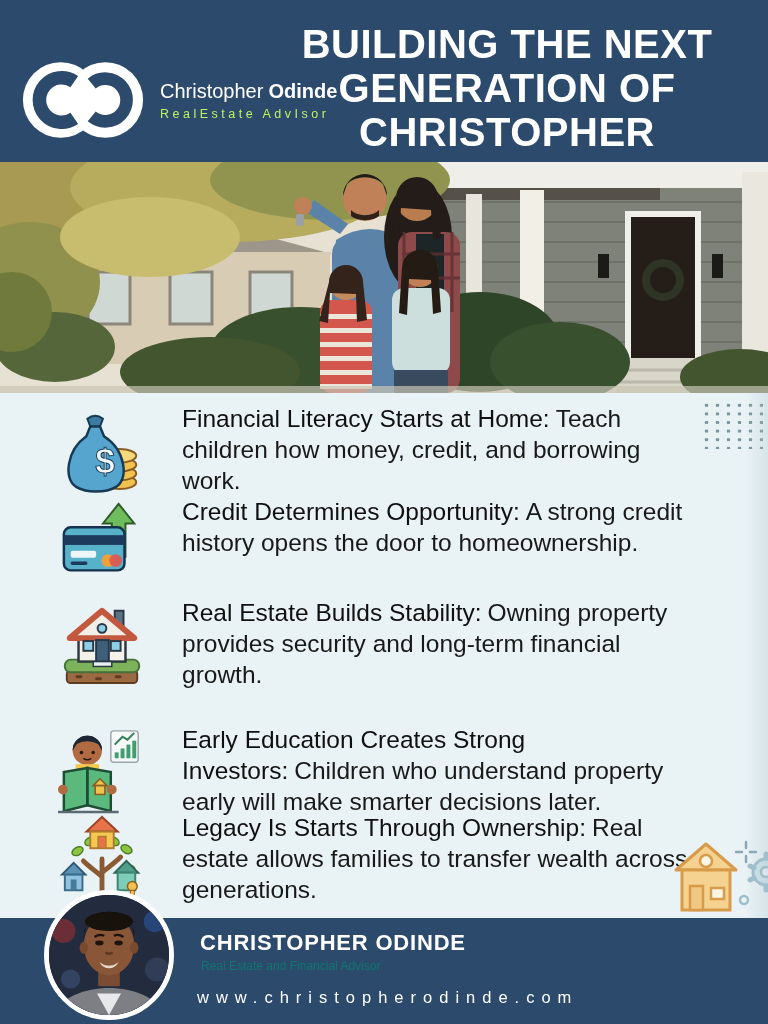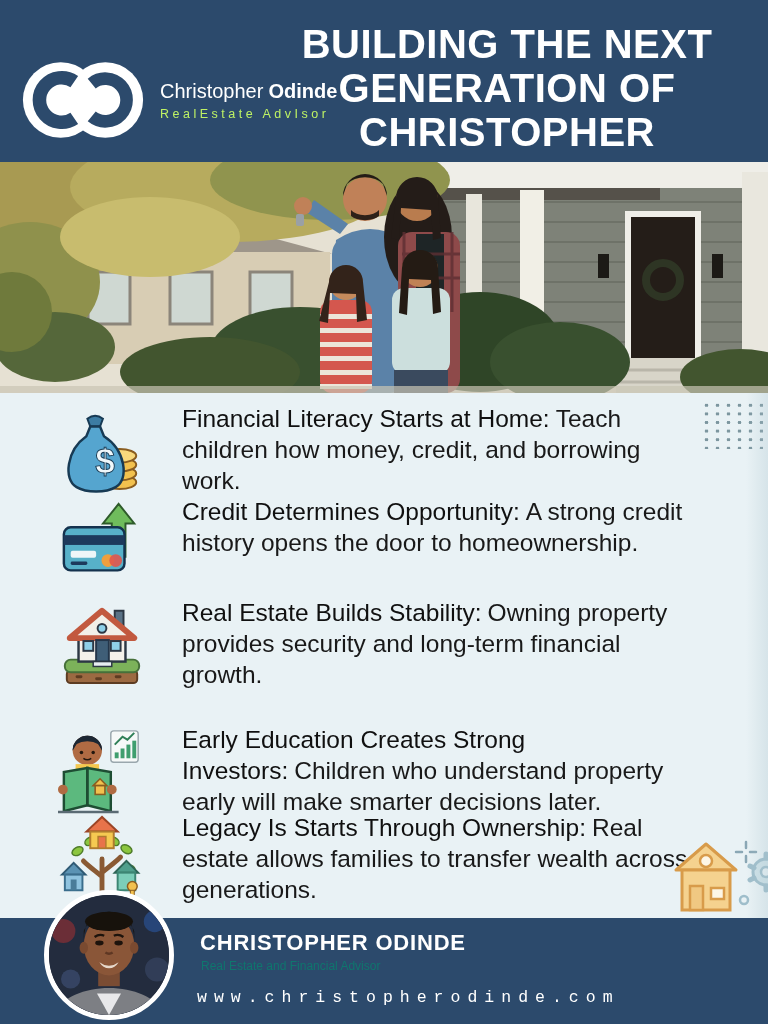--- a/index.html
+++ b/index.html
@@ -41,21 +41,21 @@
   
   .footer{position:absolute;left:0;top:918px;width:768px;height:106px;background:#2c4a6c;}
   .avatar{
     position:absolute;left:44px;top:890px;width:120px;height:120px;border-radius:50%;
     border:5px solid #ffffff;overflow:hidden;background:#232c3e;z-index:5;
   }
   .footer-name{position:absolute;left:200px;top:930px;color:#ffffff;font-weight:bold;
     font-size:22px;letter-spacing:0.8px;}
   .footer-role{position:absolute;left:201px;top:959px;color:#0f766e;font-size:12px;}
   .footer-site{position:absolute;left:197px;top:988px;color:#ffffff;font-size:16.5px;
-    letter-spacing:7px;text-decoration:none;font-family:Liberation Mono, monospace;}
+    letter-spacing:7px;text-decoration:none;}
 </style>
 </head>
 <body>
 
 <div id="page">
 
   <div class="header">
     <div class="brand">
       <svg class="brand-mark" viewBox="0 0 130 90">
         <circle cx="42" cy="45" r="39" fill="#ffffff"></circle>

